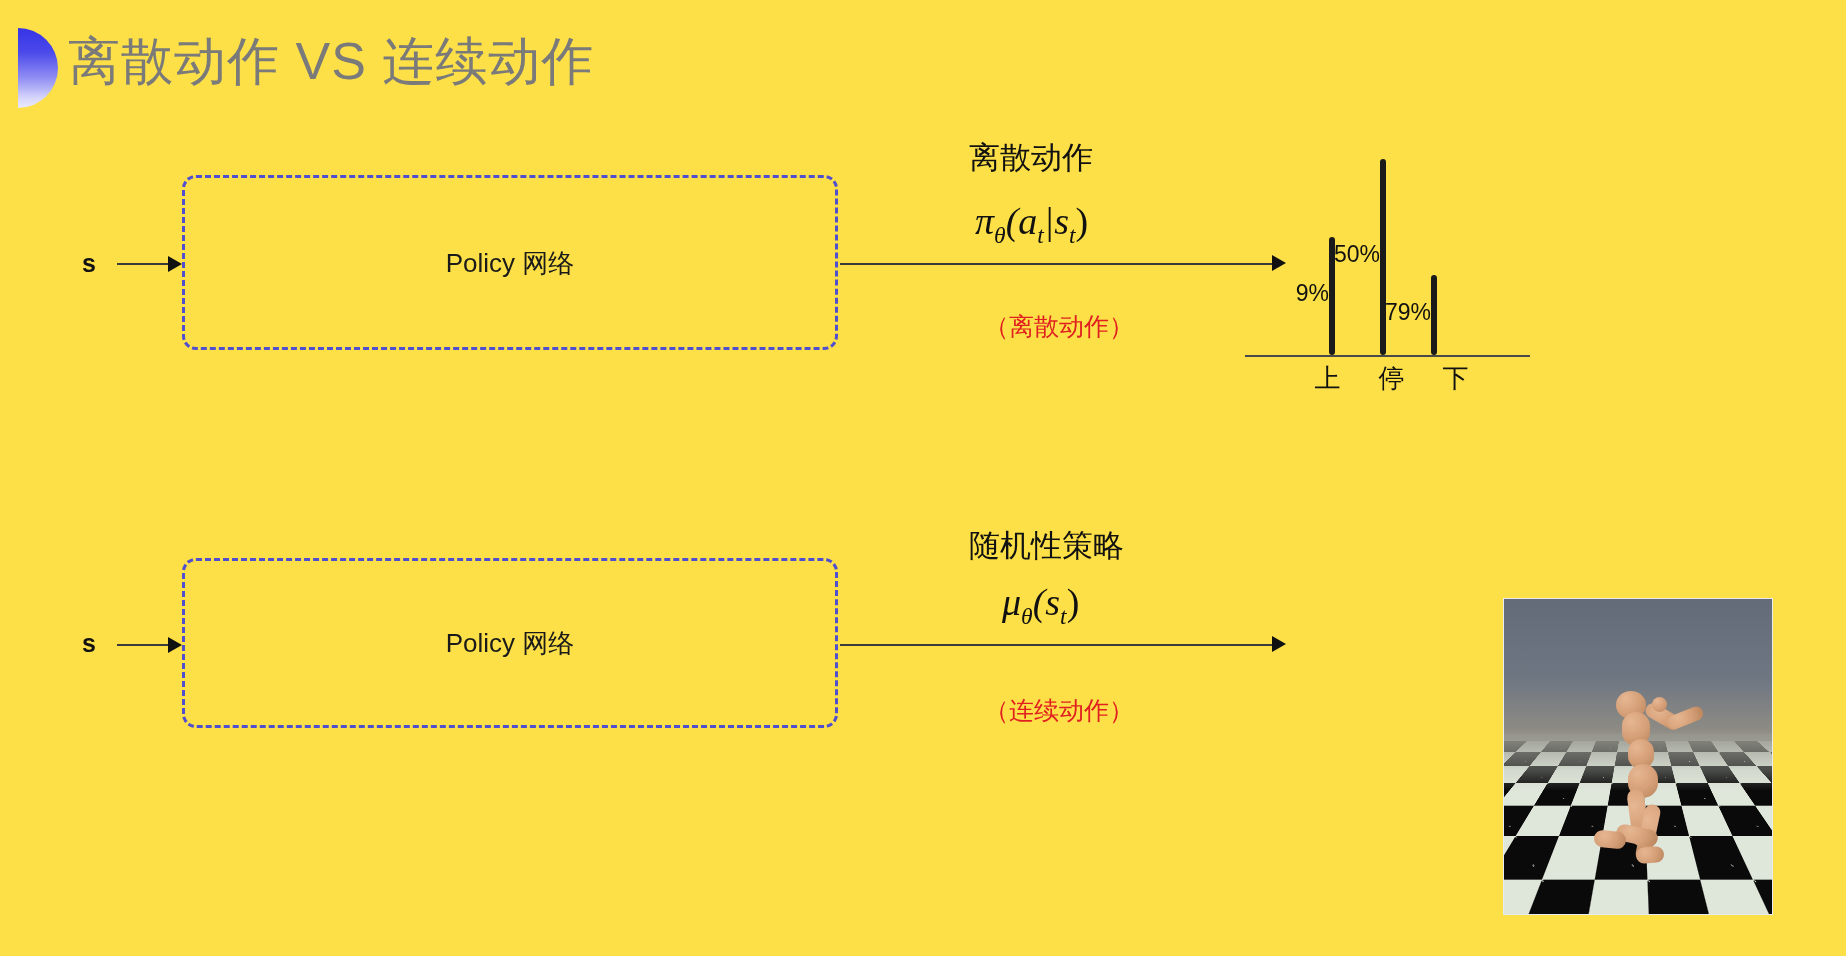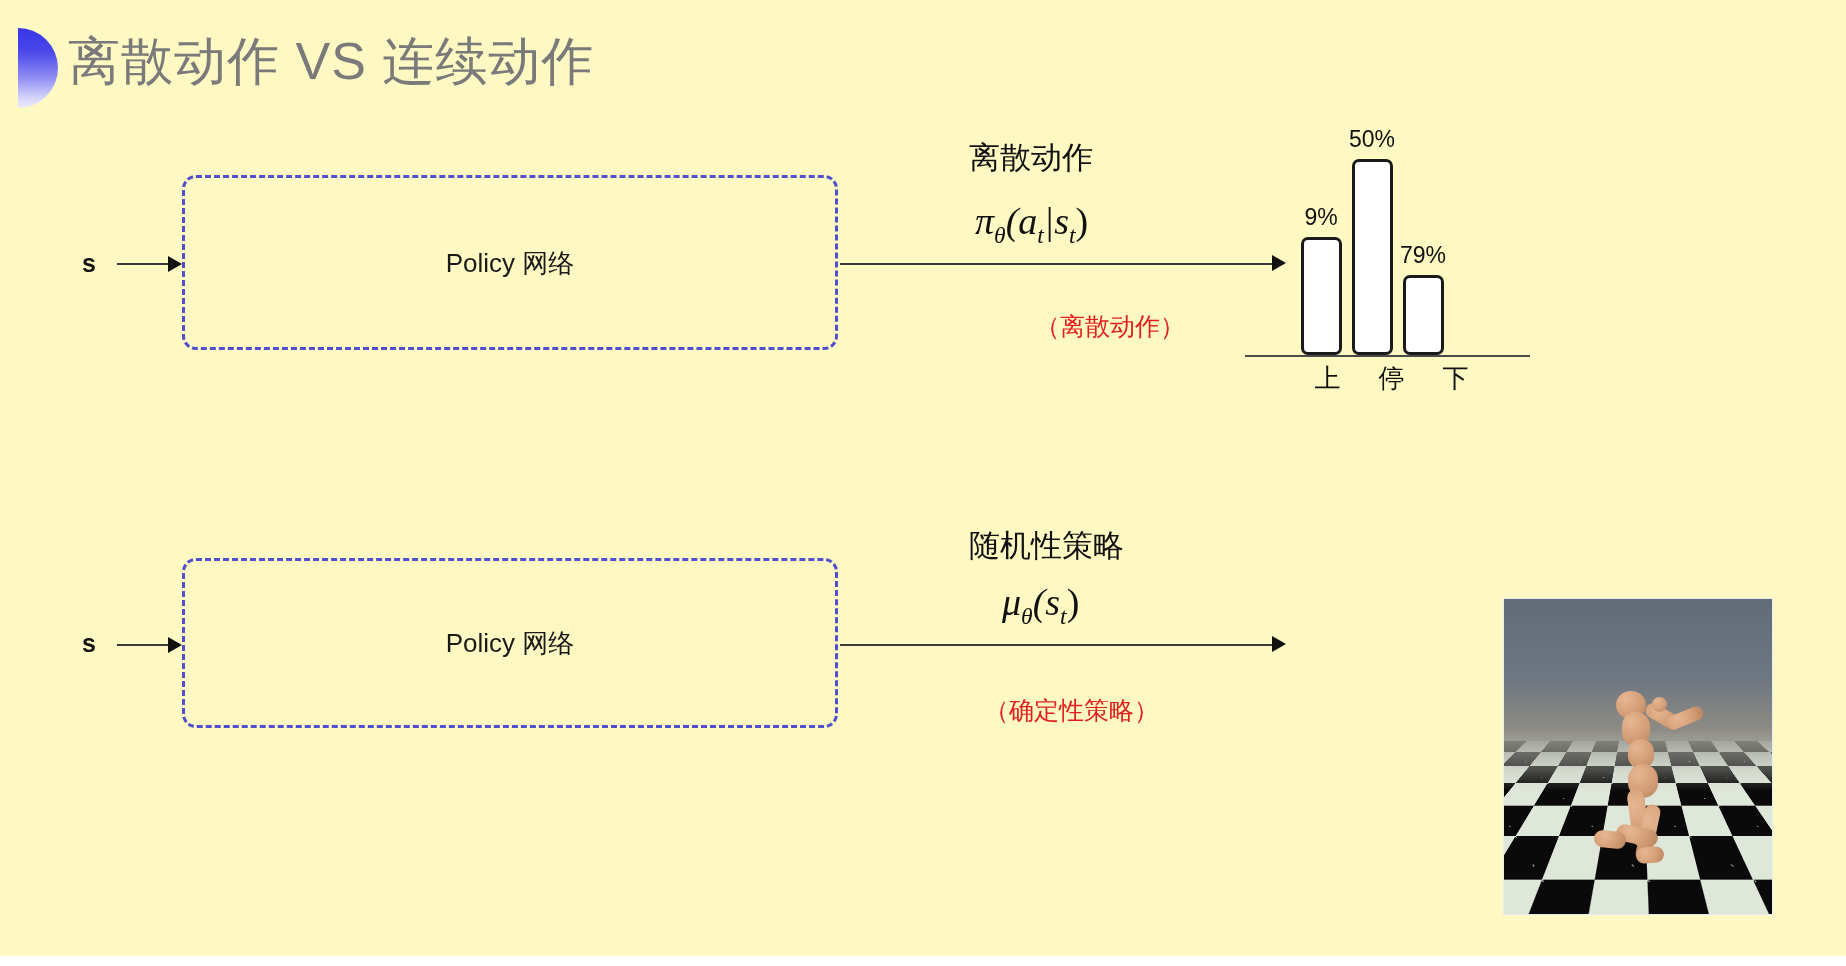--- a/index.html
+++ b/index.html
@@ -7,21 +7,21 @@
     padding: 0;
     background: #ffffff;
   }
   body {
     font-family: "Liberation Sans", "DejaVu Sans", sans-serif;
   }
   #slide {
     position: relative;
     width: 1846px;
     height: 966px;
-    background: #fef9c3;
+    background: #fde047;
     overflow: hidden;
   }
 
   
   .title-decor {
     position: absolute;
     left: 18px;
     top: 28px;
     width: 40px;
     height: 80px;
@@ -121,21 +121,21 @@
   .annot-formula .upr { font-style: normal; }
   .annot-red {
     position: absolute;
     font-size: 25px;
     color: #e02020;
     white-space: nowrap;
     font-family: "Liberation Sans", "DejaVu Sans", sans-serif;
   }
   #annot-top-cn { left: 969px; top: 137px; }
   #annot-top-formula { left: 975px; top: 199px; }
-  #annot-top-red { left: 1035px; top: 310px; }
+  #annot-top-red { left: 984px; top: 310px; }
   #annot-bottom-cn { left: 969px; top: 525px; }
   #annot-bottom-formula { left: 1002px; top: 580px; }
   #annot-bottom-red { left: 984px; top: 694px; }
 
   
   #bar-chart {
     position: absolute;
     left: 1245px;
     top: 95px;
     width: 290px;
@@ -155,21 +155,20 @@
     bottom: 40px;
     height: 230px;
     display: flex;
     align-items: flex-end;
     gap: 23px;
   }
   #bar-chart .bar-col {
     position: relative;
     width: 28px;
     display: flex;
-    flex-direction: column;
     align-items: center;
     justify-content: flex-end;
   }
   #bar-chart .bar-value {
     font-size: 23px;
     color: #111111;
     margin-bottom: 6px;
     font-family: "Liberation Sans", "DejaVu Sans", sans-serif;
   }
   #bar-chart .bar-rect {
@@ -312,21 +311,21 @@
     <div class="policy-label">Policy 网络</div>
   </div>
 
   <div class="arrow-line" id="arrow-long-bottom-line"></div>
   <div class="arrow-head" id="arrow-long-bottom-head"></div>
 
   <div class="annot-cn" id="annot-bottom-cn">随机性策略</div>
   <div class="annot-formula" id="annot-bottom-formula">
     <span>μ</span><sub>θ</sub><span>(s</span><sub>t</sub><span class="upr">)</span>
   </div>
-  <div class="annot-red" id="annot-bottom-red">（确定性策略）</div>
+  <div class="annot-red" id="annot-bottom-red">（连续动作）</div>
 
   <div id="humanoid-frame">
     <div class="sky"></div>
     <div class="floor"></div>
     <div class="floor-haze"></div>
 
     <div class="hm" style="left:112px; top:92px; width:30px; height:28px;"></div>
     <div class="hm hm-seg" style="left:118px; top:113px; width:28px; height:34px; border-radius:14px;"></div>
     <div class="hm hm-seg" style="left:124px; top:140px; width:26px; height:30px; border-radius:13px;"></div>
     <div class="hm hm-seg" style="left:124px; top:165px; width:30px; height:34px; border-radius:15px;"></div>

